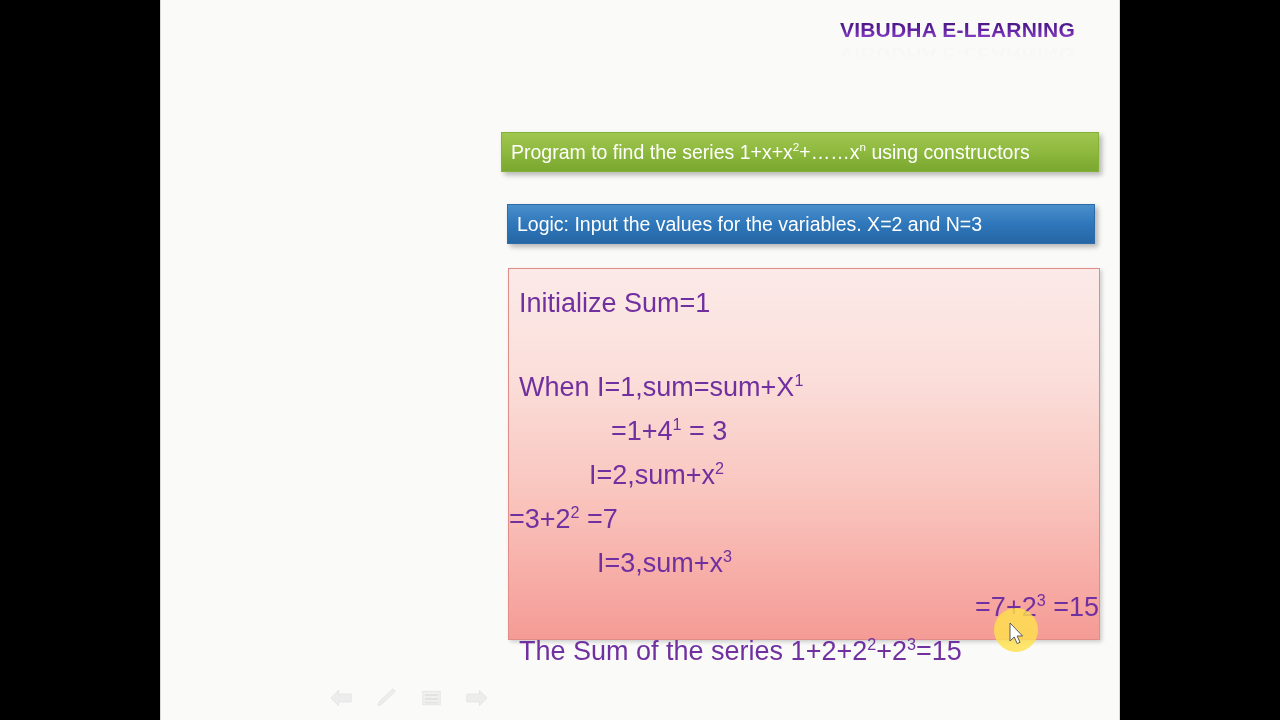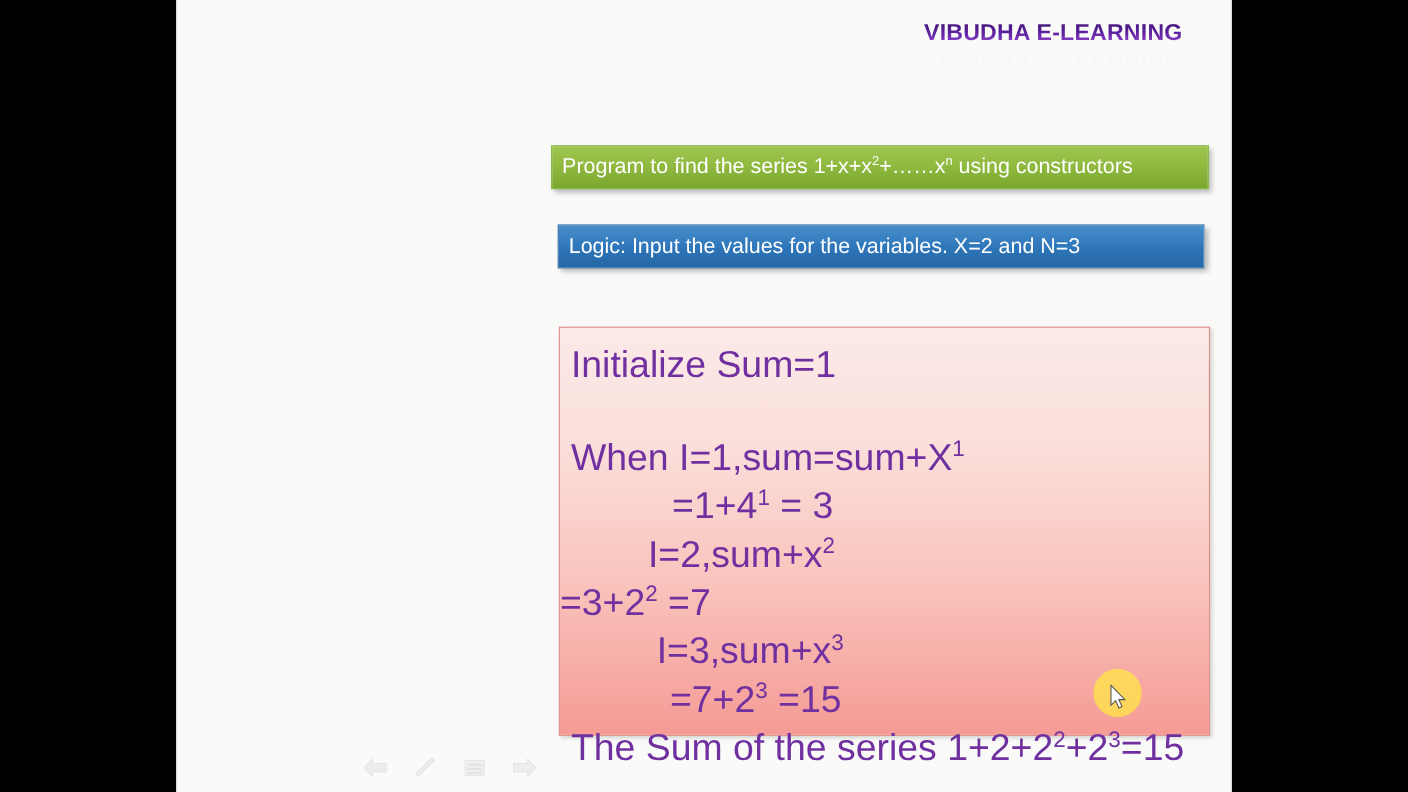--- a/index.html
+++ b/index.html
@@ -58,26 +58,26 @@
   #banner-blue{
     left:346px; top:180px; width:588px; height:40px;
     background:linear-gradient(180deg,#4a8fcc 0%,#2f78bb 48%,#2566a5 100%);
     border:1px solid #2d6ca8;
     margin-top:24px;
   }
   .banner sup{ font-size:.6em; vertical-align:super; }
 
   
   #content-box{
-    position:absolute; left:347px; top:297px; width:592px; height:372px;
+    position:absolute; left:347px; top:268px; width:592px; height:372px;
     background:linear-gradient(180deg,#fbeae8 0%,#fbdfdb 28%,#f9c4bd 62%,#f59b95 100%);
     border:1px solid #e08d88;
     box-shadow:2px 2px 4px rgba(0,0,0,.18);
     padding:12px 0 0 0;
-    color:#7030a0; font-size:34px; line-height:44px;
+    color:#7030a0; font-size:27px; line-height:44px;
   }
   .cline{ white-space:nowrap; }
   .cline sup{ font-size:.6em; vertical-align:super; line-height:0; }
 
   
   #click-halo{
     position:absolute; left:833px; top:608px; width:44px; height:44px;
     border-radius:50%; background:#ffe14d; opacity:.82;
   }
   #cursor{ position:absolute; left:848px; top:622px; width:16px; height:24px; }
@@ -110,21 +110,21 @@
       <span>Logic: Input the values for the variables. X=2 and N=3</span>
     </div>
 
     <div id="content-box">
         <div class="cline" style="padding-left: 10px;"><span>Initialize Sum=1</span></div>
         <div class="cline" style="padding-left: 10px; margin-top: 40px;"><span>When I=1,sum=sum+X</span><sup>1</sup></div>
         <div class="cline" style="padding-left: 102px;"><span>=1+4</span><sup>1</sup><span> = 3</span></div>
         <div class="cline" style="padding-left: 80px;"><span>I=2,sum+x</span><sup>2</sup></div>
         <div class="cline" style=""><span>=3+2</span><sup>2</sup><span>  =7</span></div>
         <div class="cline" style="padding-left: 88px;"><span>I=3,sum+x</span><sup>3</sup></div>
-        <div class="cline" style="padding-left: 100px;"><span>=7+2</span><sup>3</sup><span> =15</span></div>
+        <div class="cline" style="padding-left: 100px; text-align: right;"><span>=7+2</span><sup>3</sup><span> =15</span></div>
         <div class="cline" style="padding-left: 10px;"><span>The Sum of the series 1+2+2</span><sup>2</sup><span>+2</span><sup>3</sup><span>=15</span></div>
       </div>
 
     <div id="click-halo"></div>
     <svg id="cursor" viewBox="0 0 16 24">
       <path d="M1,1 L1,19 L5.2,15 L8.2,21.6 L11,20.3 L8.1,14 L13.6,14 Z" fill="#ffffff" stroke="#5a5a5a" stroke-width="1"></path>
     </svg>
 
     <div id="toolbar">
       <svg class="tb-icon" viewBox="0 0 26 24">

